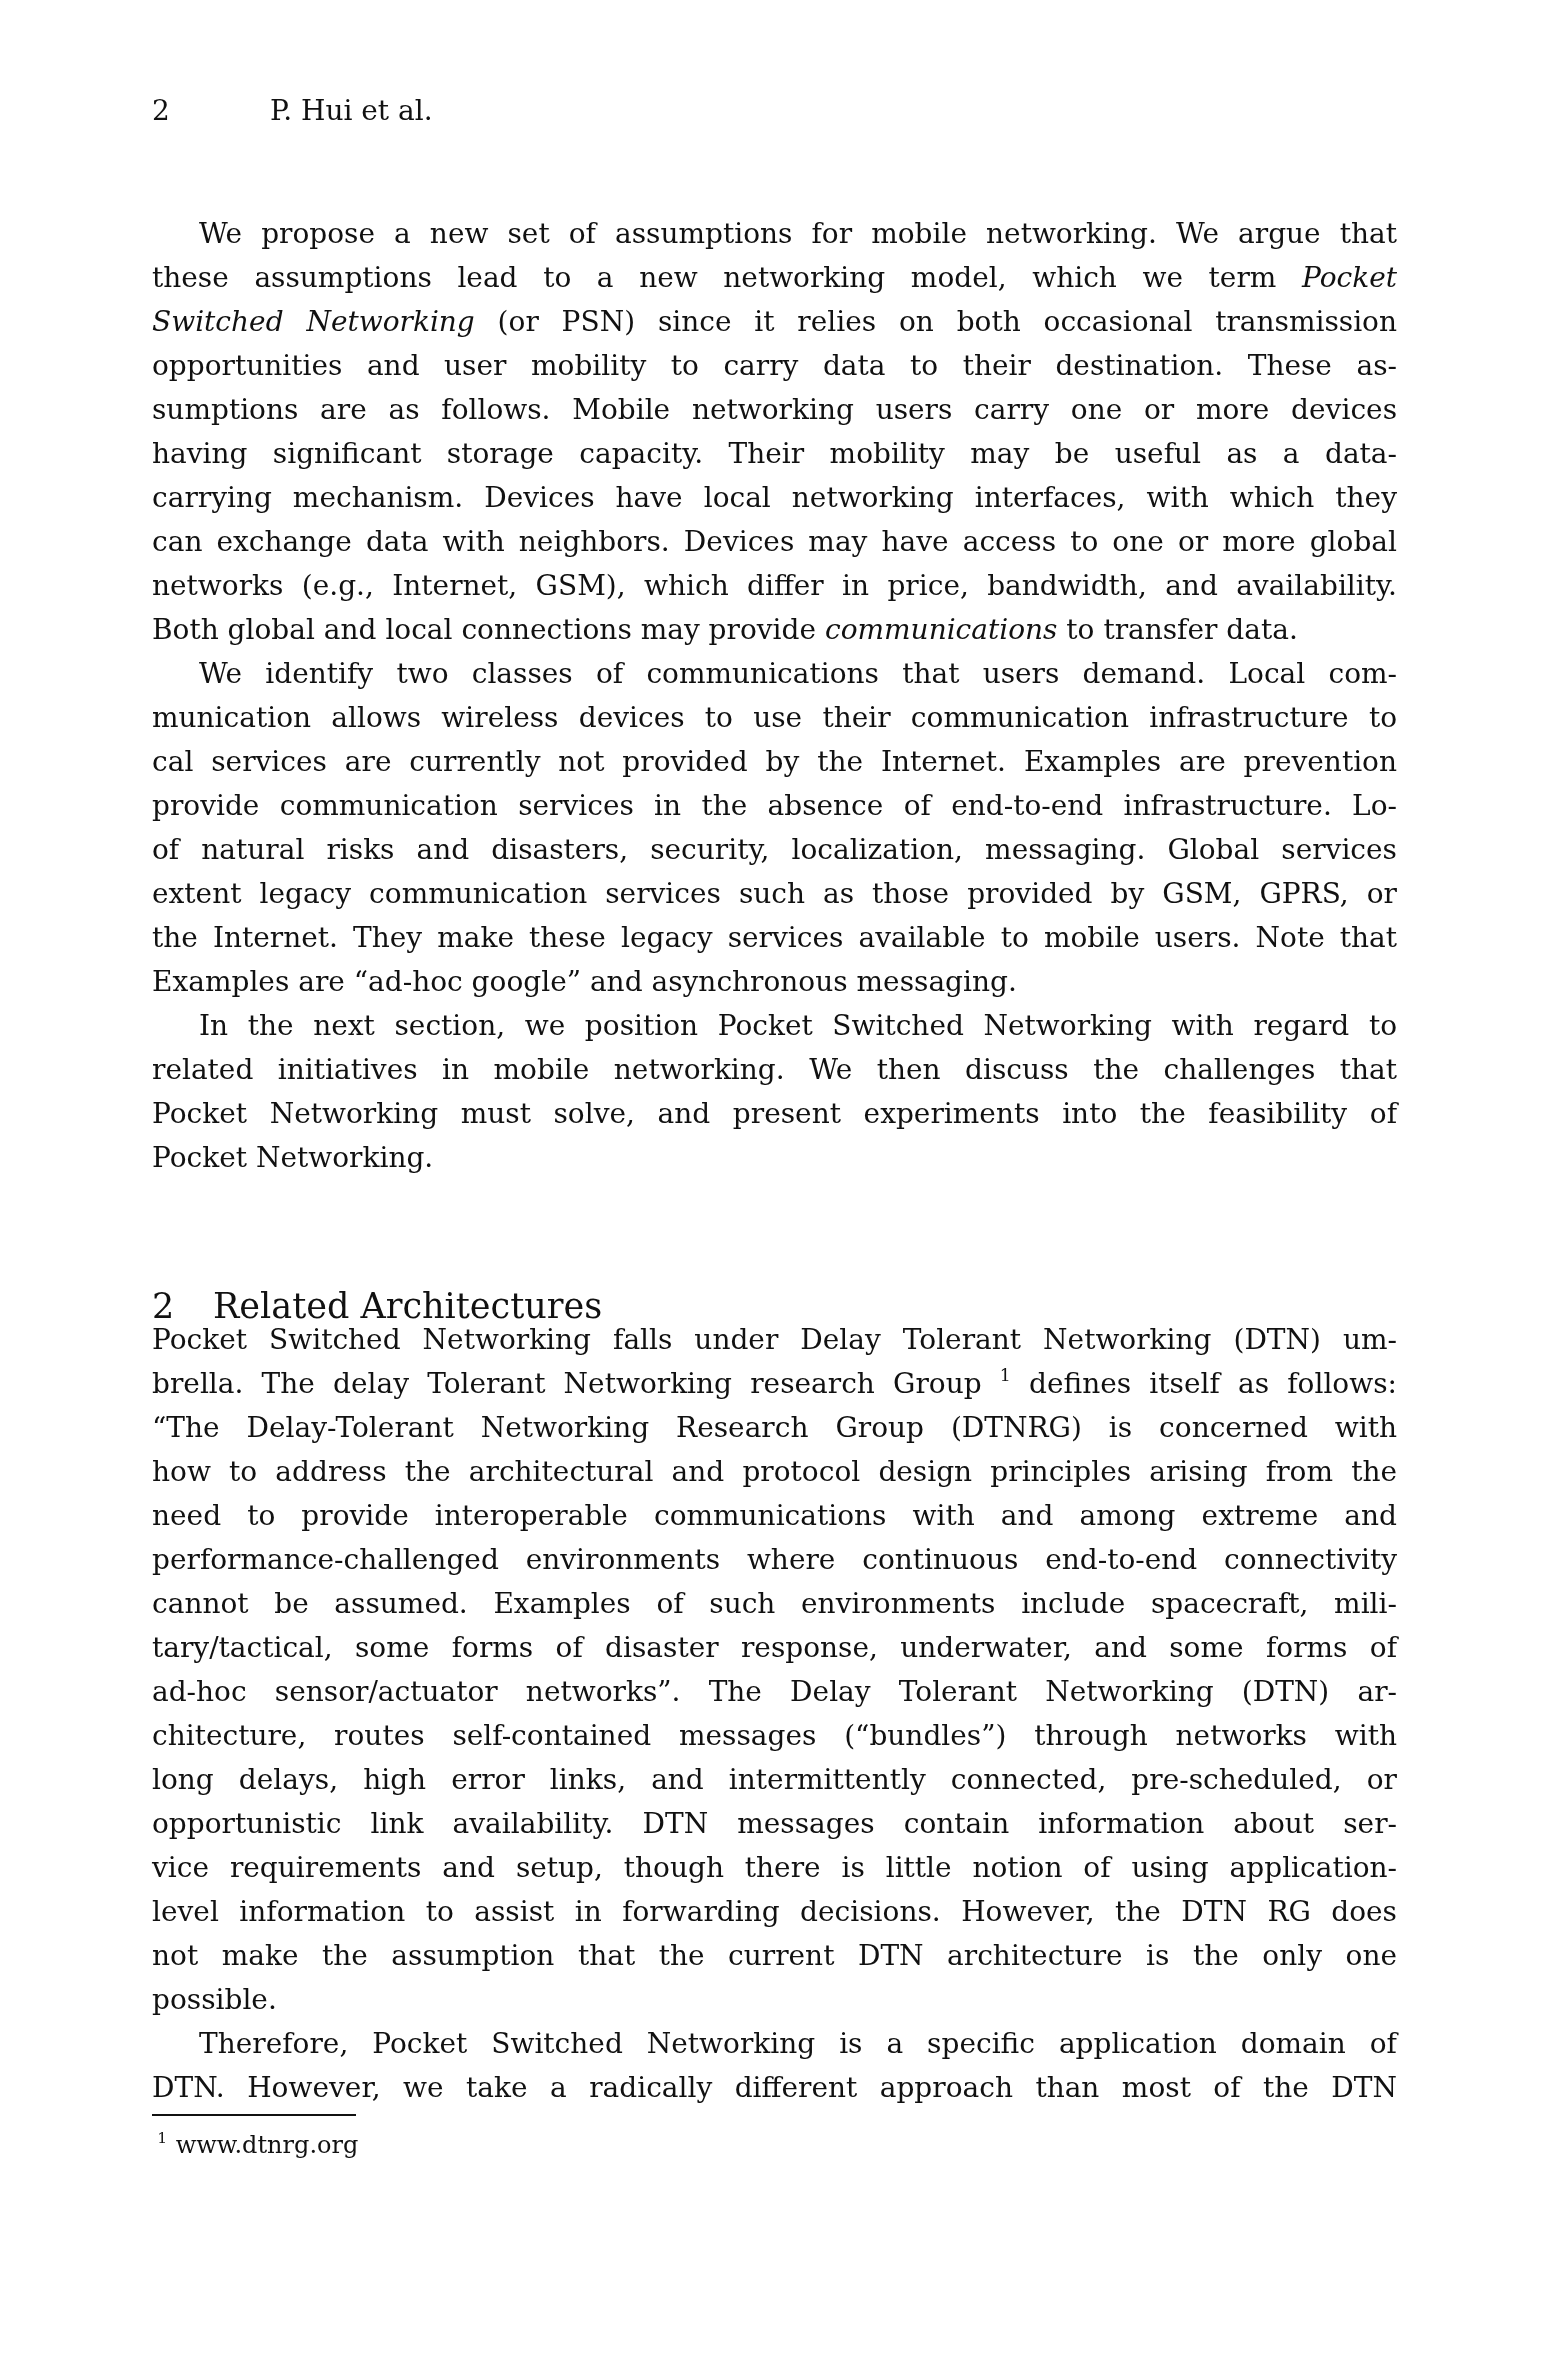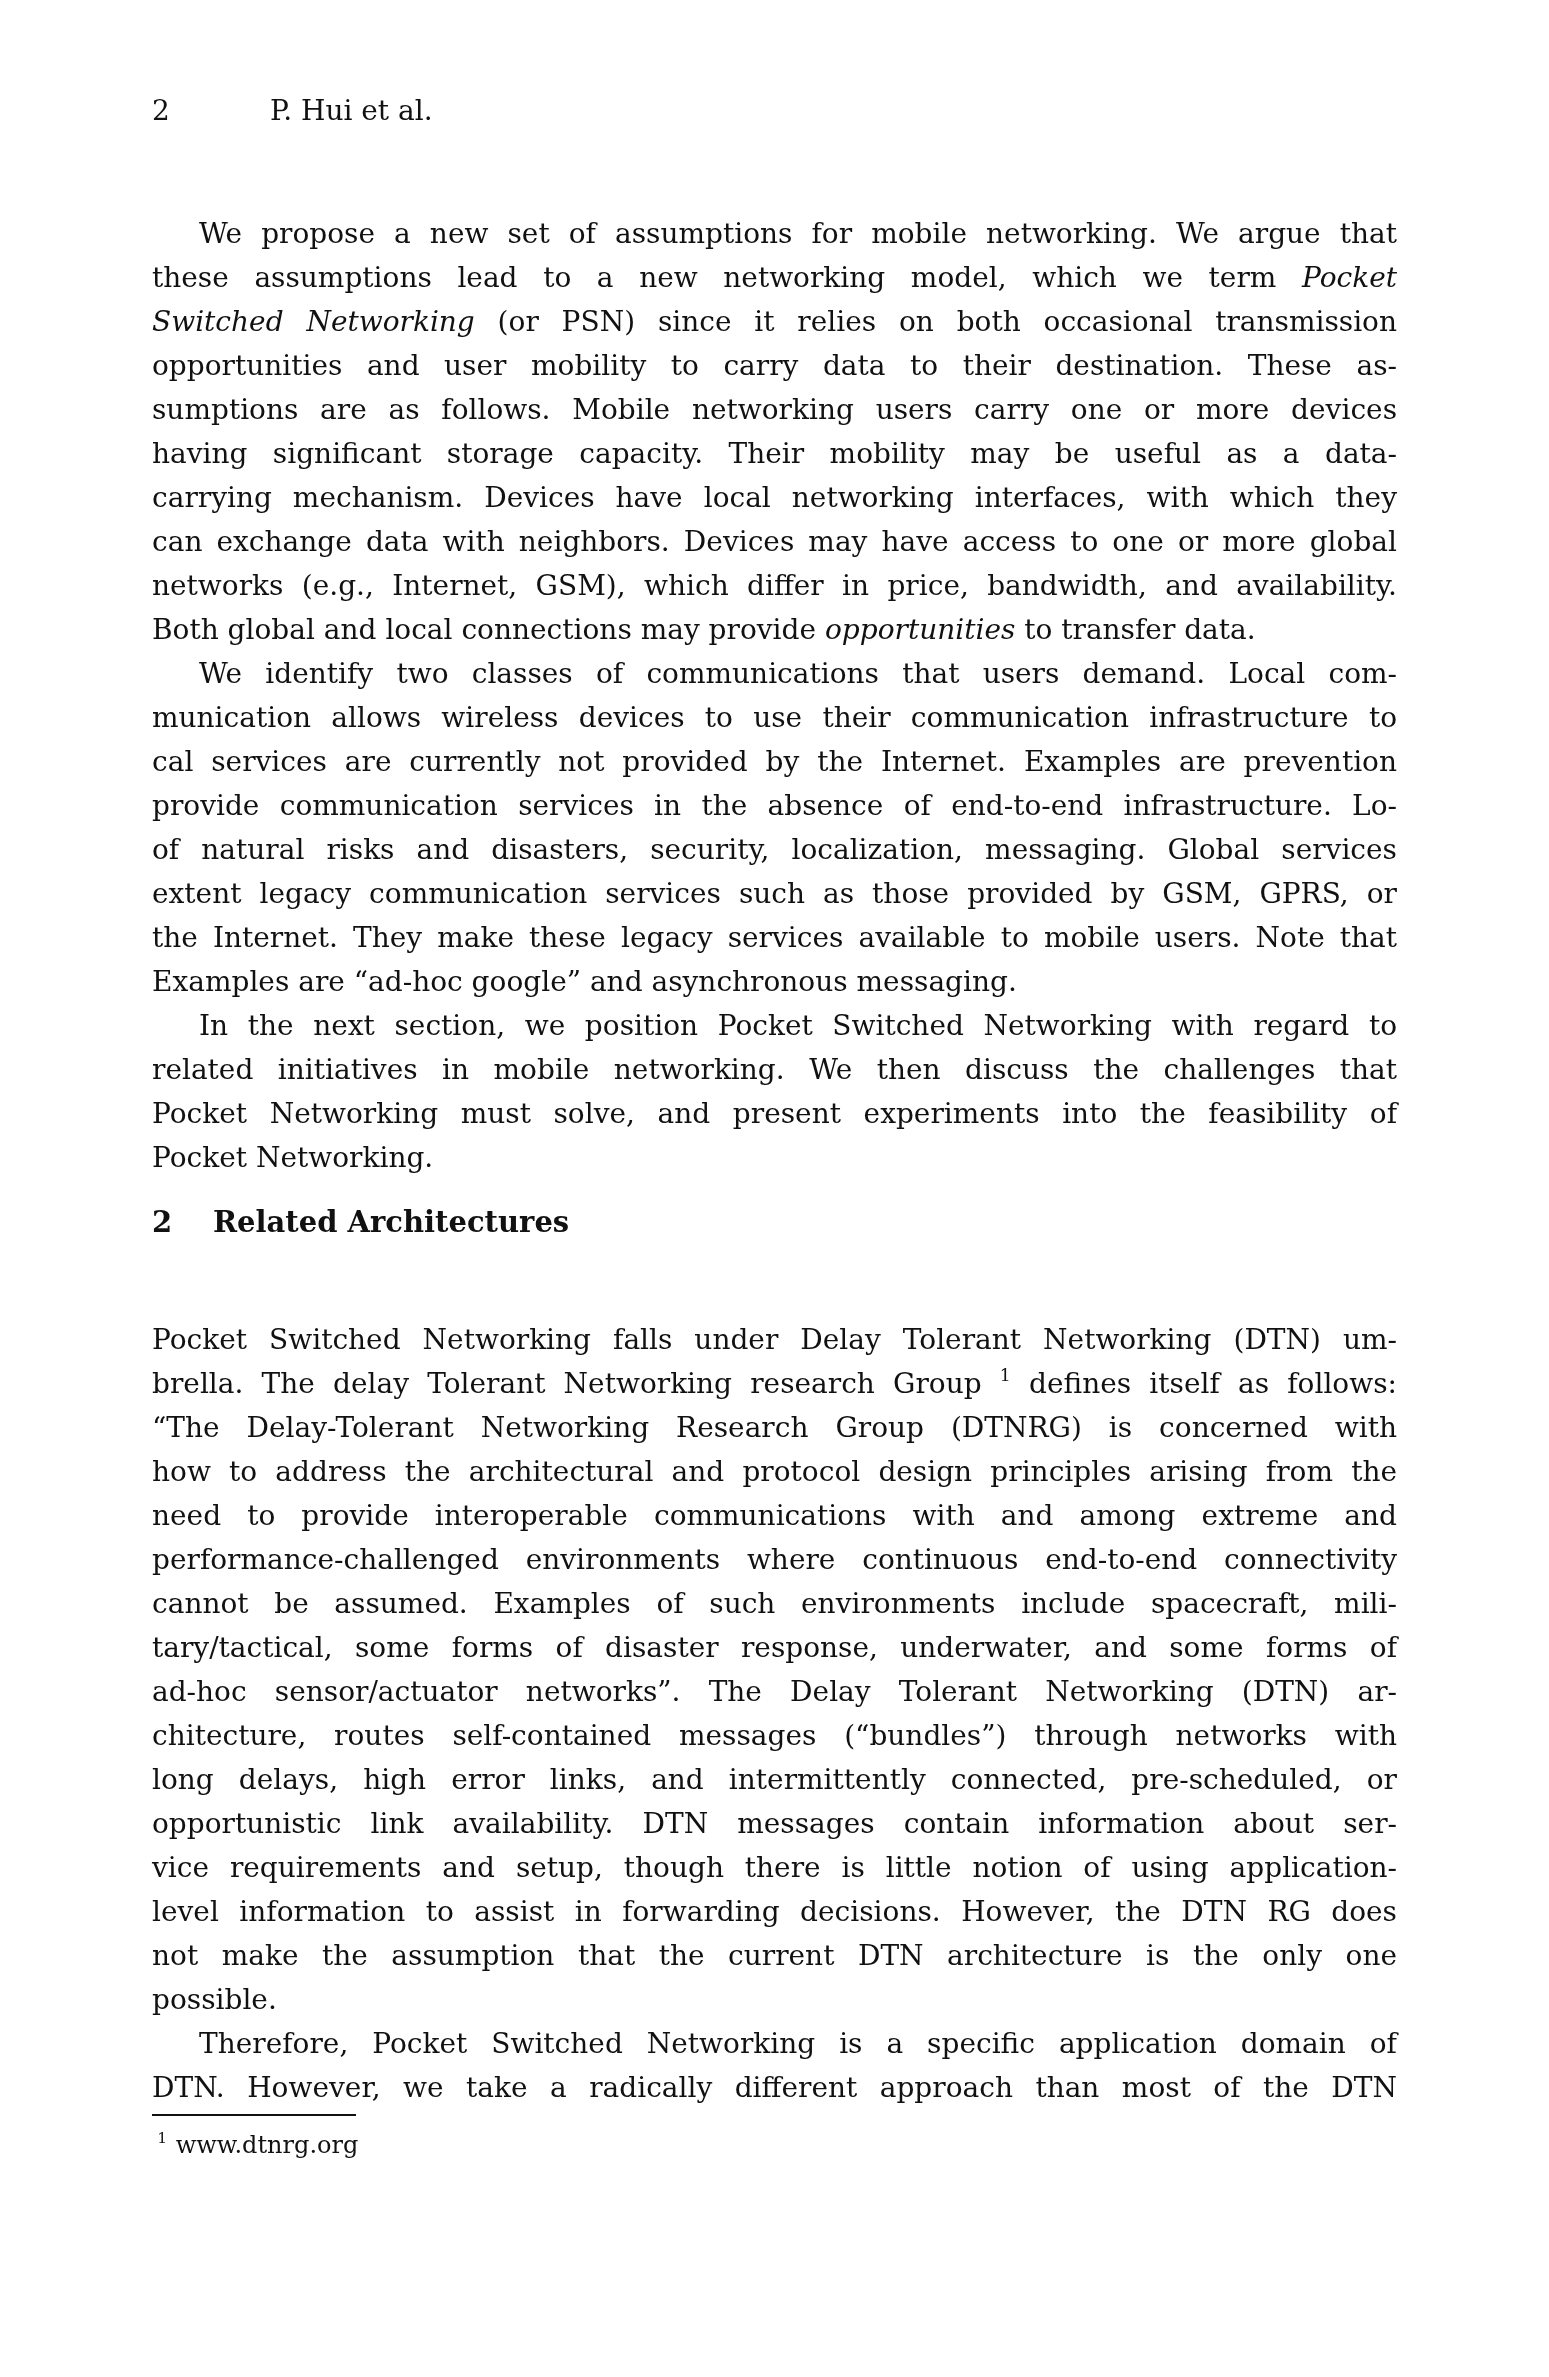--- a/index.html
+++ b/index.html
@@ -12,21 +12,21 @@
   .body { position: absolute; left: 152px; width: 1245px; top: 212px; }
   .line { display: block; height: 44px; line-height: 44px; font-size: 28px;
           text-align: justify; text-align-last: justify; white-space: nowrap; overflow: visible; }
   .line.last { text-align-last: left; }
   .line.indent { padding-left: 47px; }
   .line span { white-space: normal; }
   .just { display: block; text-align: justify; text-align-last: justify; white-space: normal; }
   .last .just { text-align-last: left; }
   em { }
   sup { font-size: 17.3px; vertical-align: 12px; line-height: 0; }
-  .heading { position: absolute; left: 152px; top: 1198px; font-size: 29px; font-weight: bold;
+  .heading { position: absolute; left: 152px; top: 1282px; font-size: 35px; font-weight: normal;
              line-height: 48px; white-space: nowrap; }
   .heading .hnum { display: inline-block; width: 61px; }
   .body2 { position: absolute; left: 152px; width: 1245px; top: 1318px; }
   .fn-rule { position: absolute; left: 152px; top: 2114px; width: 204px; height: 1.7px; background: #111; }
   .footnote { position: absolute; left: 152px; top: 2128px; font-size: 24px; line-height: 35px; white-space: nowrap; }
   .footnote sup { font-size: 15.6px; vertical-align: 10.4px; margin-right: 8.6px; margin-left: 5.2px; }
 </style>
 </head>
 <body>
 
@@ -59,21 +59,21 @@
       <div class="line ">
         <span class="just">carrying mechanism. Devices have local networking interfaces, with which they</span>
       </div>
       <div class="line ">
         <span class="just">can exchange data with neighbors. Devices may have access to one or more global</span>
       </div>
       <div class="line ">
         <span class="just">networks (e.g., Internet, GSM), which differ in price, bandwidth, and availability.</span>
       </div>
       <div class="line last">
-        <span class="just">Both global and local connections may provide <em>opportunities</em> to transfer data.</span>
+        <span class="just">Both global and local connections may provide <em>communications</em> to transfer data.</span>
       </div>
       <div class="line indent">
         <span class="just">We identify two classes of communications that users demand. Local com-</span>
       </div>
       <div class="line ">
         <span class="just">munication allows wireless devices to use their communication infrastructure to</span>
       </div>
       <div class="line ">
         <span class="just">cal services are currently not provided by the Internet. Examples are prevention</span>
       </div>

